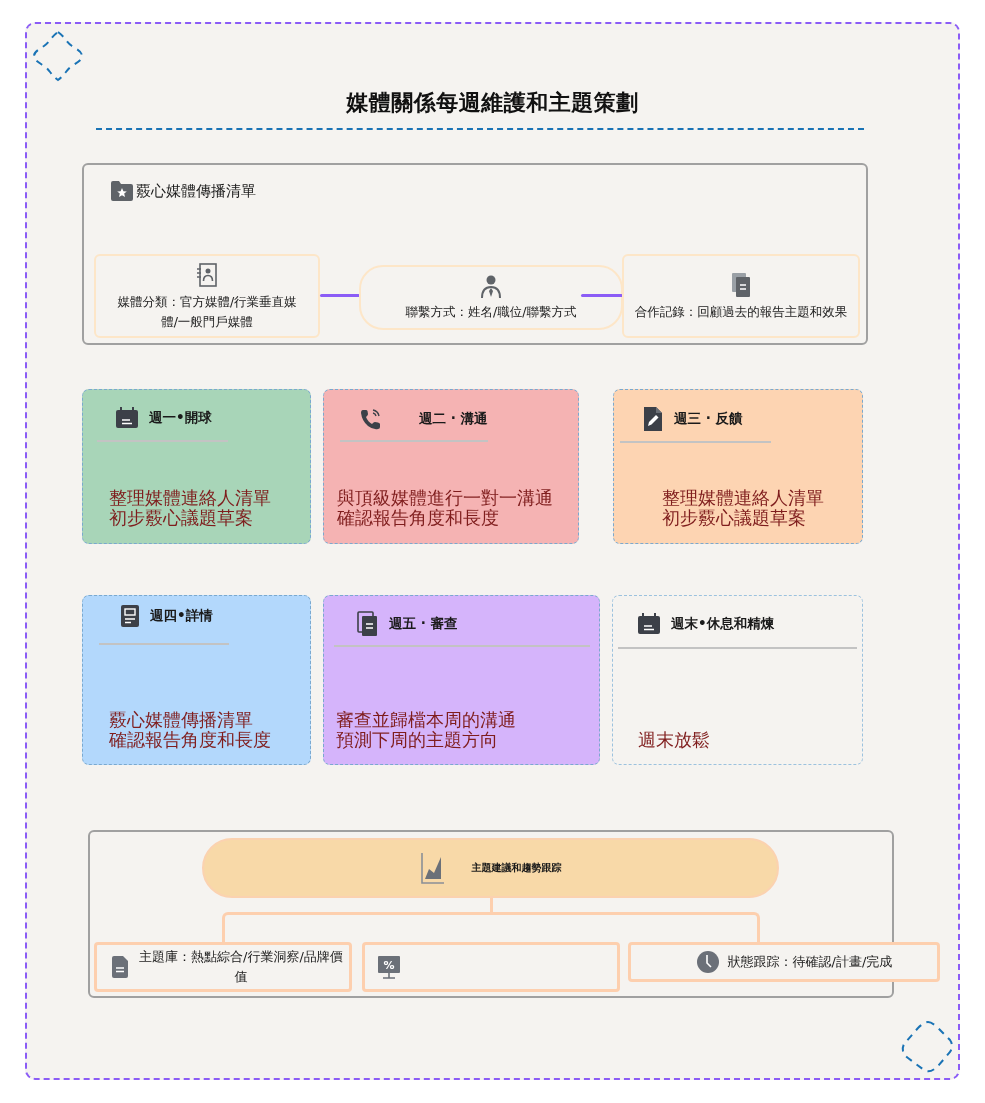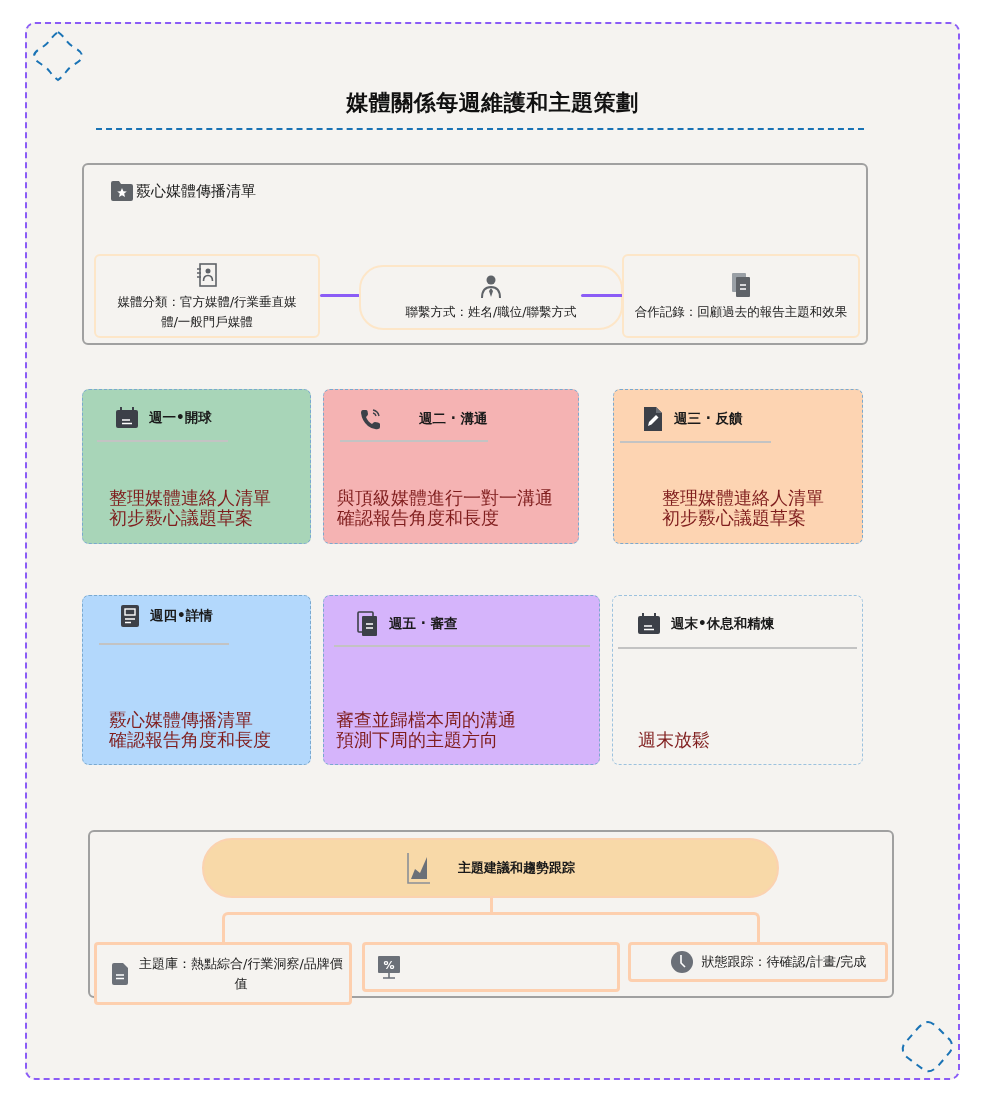--- a/index.html
+++ b/index.html
@@ -22,21 +22,21 @@
 
     
     .card { border-radius: 7px; border: 1.5px dashed #7aa9cf; }
     .card-head { position: absolute; display: flex; align-items: center; gap: 10px; font-size: 13.5px; font-weight: bold; }
     .card-rule { position: absolute; height: 2px; background: #c3c3c3; }
     .card-body { position: absolute; font-size: 18px; line-height: 20px; color: #7f1d1d; }
 
     
     .track-box { left: 88px; top: 830px; width: 806px; height: 168px; border: 2px solid #a0a0a0; border-radius: 6px; }
     .pill { left: 202px; top: 838px; width: 577px; height: 60px; background: #f8d9a8; border: 2px solid #fbd2b0;
-      border-radius: 30px; display: flex; align-items: center; justify-content: center; gap: 28px; font-size: 13px; font-weight: bold; }
+      border-radius: 30px; display: flex; align-items: center; justify-content: center; gap: 28px; font-size: 10px; font-weight: bold; }
     .tline { background: #fdcfae; }
     .leaf { border: 3px solid #fdcfae; border-radius: 4px; background: #f5f3f0; display: flex; align-items: center; font-size: 13px; line-height: 20px; }
   </style>
 </head>
 <body>
 
 <div class="canvas"></div>
 
 <svg class="deco" style="left:30px;top:28px" width="56" height="56" viewBox="0 0 56 56">
   <path d="M28 4 C36 10,36 14,42 18 C48 22,52 24,52 28 C52 32,48 34,42 38 C36 42,36 46,28 52 C20 46,20 42,14 38 C8 34,4 32,4 28 C4 24,8 22,14 18 C20 14,20 10,28 4 Z" fill="none" stroke="#1a73b5" stroke-width="2" stroke-dasharray="7 6"></path>
@@ -180,33 +180,33 @@
 <div class="abs pill">
   <svg width="24" height="34" viewBox="0 0 24 34">
     <path d="M2 2 L2 32 L24 32" fill="none" stroke="#8a8f96" stroke-width="1.6"></path>
     <path d="M5 28 L9 18 L14 22 L21 6 L21 28 Z" fill="#6b7078"></path>
   </svg>
   <span>主題建議和趨勢跟踪</span>
 </div>
 <div class="abs tline" style="left:490px;top:898px;width:3px;height:16px;"></div>
 <div class="abs" style="left:222px;top:912px;width:538px;height:32px;border:3px solid #fdcfae;border-bottom:none;border-radius:6px 6px 0 0;box-sizing:border-box;"></div>
 
-<div class="abs leaf" style="left:94px;top:942px;width:258px;height:63px;padding:0 6px 0 14px;gap:10px;">
+<div class="abs leaf" style="left:94px;top:942px;width:258px;height:50px;padding:0 6px 0 14px;gap:10px;">
   <svg width="18" height="24" viewBox="0 0 18 24" style="flex:none">
     <path d="M1 3 Q1 1 3 1 L12 1 L17 6 L17 21 Q17 23 15 23 L3 23 Q1 23 1 21 Z" fill="#6b7078"></path>
     <path d="M5 13 h8 M5 16.5 h8" stroke="#fff" stroke-width="1.4"></path>
   </svg>
   <span style="text-align:center;flex:1">主題庫：熱點綜合/行業洞察/品牌價值</span>
 </div>
 <div class="abs leaf" style="left:362px;top:942px;width:258px;height:50px;padding:0 6px 0 12px;gap:10px;">
   <svg width="24" height="26" viewBox="0 0 24 26" style="flex:none">
     <rect x="1" y="2" width="22" height="17" rx="1" fill="#6b7078"></rect>
     <path d="M12 19 L12 24 M6 24 h12" stroke="#6b7078" stroke-width="1.6"></path>
     <text x="12" y="15" text-anchor="middle" font-size="11" font-weight="bold" fill="#fff" font-family="DejaVu Sans, sans-serif">%</text>
   </svg>
 </div>
-<div class="abs leaf" style="left:628px;top:942px;width:260px;height:40px;justify-content:center;gap:8px;padding-left:20px;">
+<div class="abs leaf" style="left:628px;top:942px;width:312px;height:40px;justify-content:center;gap:8px;padding-left:20px;">
   <svg width="24" height="24" viewBox="0 0 24 24" style="flex:none">
     <circle cx="12" cy="12" r="11" fill="#6b7078"></circle>
     <path d="M11 5 L11 13 L15 17" fill="none" stroke="#fff" stroke-width="1.6"></path>
   </svg>
   <span>狀態跟踪：待確認/計畫/完成</span>
 </div>
 
 </body></html>

